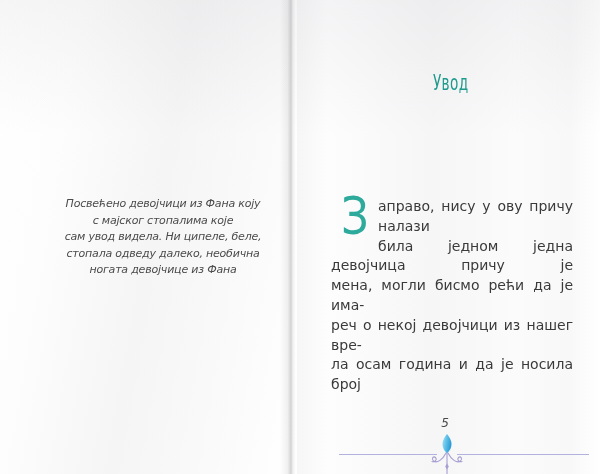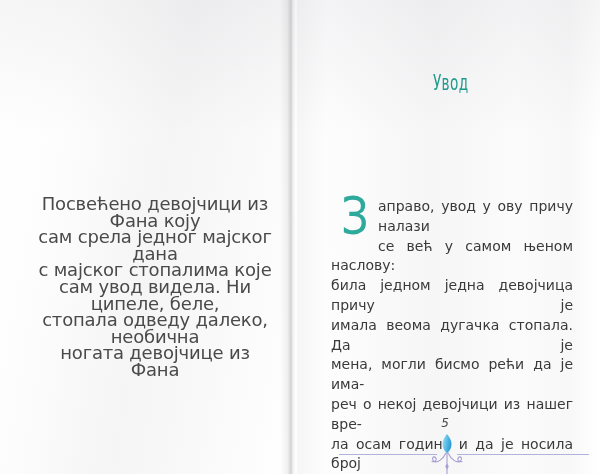--- a/index.html
+++ b/index.html
@@ -29,23 +29,24 @@
     background:linear-gradient(90deg,
       rgba(0,0,0,0) 0%,
       rgba(0,0,0,0.06) 35%,
       rgba(80,80,85,0.26) 50%,
       rgba(120,120,125,0.12) 58%,
       rgba(255,255,255,1) 72%,
       rgba(238,238,240,0.85) 100%);
   }
   
   .dedication{
-    position:absolute;left:35px;top:196px;width:240px;
+    position:absolute;left:43px;top:196px;width:240px;
     text-align:center;
-    font-size:18px;line-height:16.6px;
+    font-style:italic;
+    font-size:11px;line-height:16.6px;
     letter-spacing:-0.2px;
     color:#4a4a4a;
   }
   
   .chapter-title{
     position:absolute;left:136px;top:71px;
     font-size:22px;line-height:24px;
     letter-spacing:0.5px;
     transform:scaleX(0.62);transform-origin:left top;
     color:#1d9c8d;
@@ -77,40 +78,37 @@
   .ornament{position:absolute;left:0px;top:420px;}
 </style>
 </head>
 <body>
 
 <div class="spread">
 
   <div class="page page-left">
     <div class="dedication">
       <div>Посвећено девојчици из Фана коју</div>
-      <div>сам срела једног мајског дана</div>
       <div>с мајског стопалима које</div>
       <div>сам увод видела. Ни ципеле, беле,</div>
       <div>стопала одведу далеко, необична</div>
       <div>ногата девојчице из Фана</div>
     </div>
   </div>
 
   <div class="gutter"></div>
 
   <div class="page page-right">
 
     <div class="chapter-title">Увод</div>
 
     <div class="body-text">
       <div class="dropcap">З</div>
-      <div class="bline">аправо, увод у ову причу налази</div>
-      <div class="bline">се већ у самом њеном наслову:</div>
+      <div class="bline">аправо, нису у ову причу налази</div>
       <div class="bline">била једном једна девојчица причу је</div>
-      <div class="bline">имала веома дугачка стопала. Да је</div>
       <div class="bline">мена, могли бисмо рећи да је има-</div>
       <div class="bline">реч о некој девојчици из нашег вре-</div>
       <div class="bline">ла осам година и да је носила број</div>
 
     </div>
 
     <div class="pagenum">5</div>
 
     <svg class="ornament" width="300" height="54" viewBox="0 0 300 54">
       <defs>

